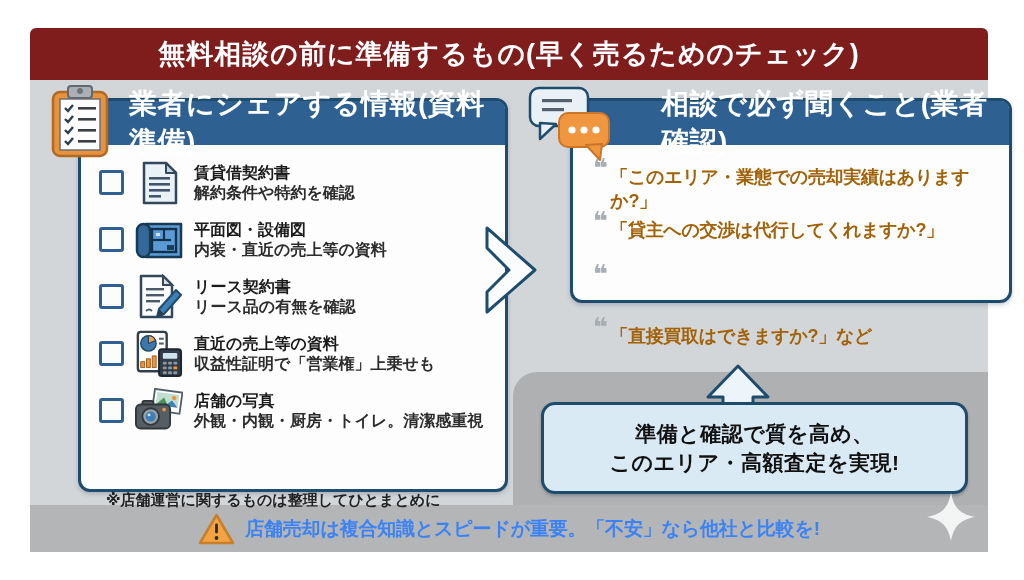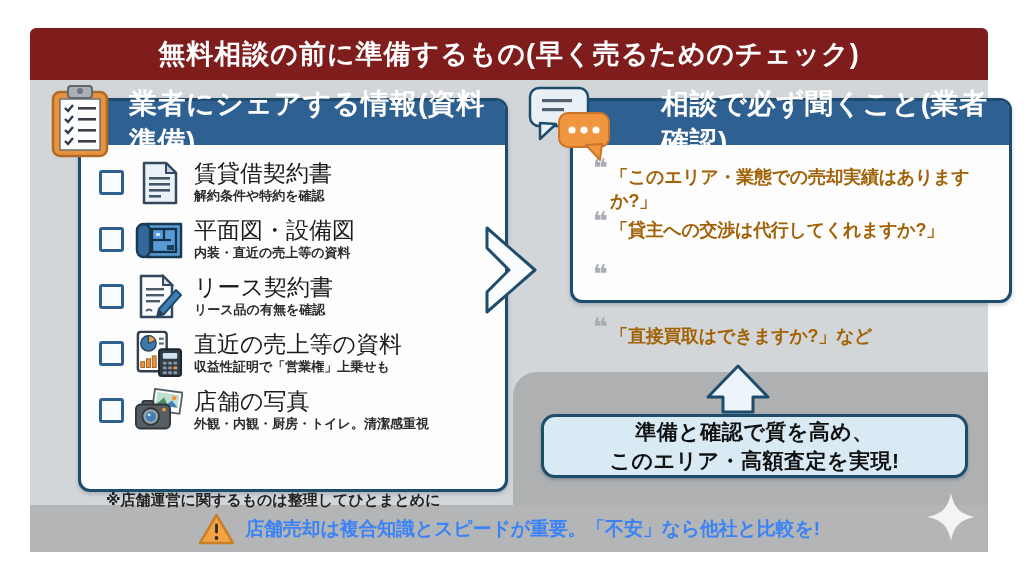--- a/index.html
+++ b/index.html
@@ -27,32 +27,32 @@
 
   .right-card{left:541px;top:98px;width:442px;height:205px;margin-left:29px;}
   .right-card .card-head{justify-content:center;padding-left:88px;}
 
   
   .checklist{position:absolute;left:0;top:44px;right:0;padding:9px 8px 0 14px;}
   .chk-row{display:flex;align-items:center;height:57px;gap:11px;}
   .chk-box{width:25px;height:25px;border:3px solid #2e6191;border-radius:3px;background:#fbfcfd;flex:0 0 auto;margin-left:4px;}
   .chk-icon{width:48px;height:48px;flex:0 0 auto;display:flex;align-items:center;justify-content:center;}
   .chk-text{line-height:1.12;}
-  .chk-title{font-size:23px;font-weight:400;color:#1b1b1b;}
-  .chk-sub{font-size:13px;font-weight:700;color:#2c2c2c;margin-top:2px;}
+  .chk-title{font-size:16px;font-weight:700;color:#1b1b1b;}
+  .chk-sub{font-size:16px;font-weight:700;color:#2c2c2c;margin-top:2px;}
   .left-note{position:absolute;left:25px;top:346px;font-size:15px;font-weight:700;color:#222;}
 
   
   .quotes{position:absolute;left:0;top:44px;right:0;padding:12px 10px 0 20px;}
   .q-row{display:flex;align-items:flex-start;height:53px;}
   .q-mark{font-size:26px;font-weight:700;color:#a9aeb4;line-height:1;margin:-2px 2px 0 0;flex:0 0 auto;}
   .q-text{font-size:18px;font-weight:700;color:#a16207;margin-top:8px;letter-spacing:-.3px;}
 
   
-  .result-box{position:absolute;left:541px;top:414px;width:427px;height:64px;background:#d9eaf5;
+  .result-box{position:absolute;left:541px;top:402px;width:427px;height:92px;background:#d9eaf5;
     border:3px solid #1e4c6d;border-radius:14px;display:flex;flex-direction:column;
     align-items:center;justify-content:center;box-shadow:0 2px 3px rgba(40,60,80,.3);}
   .result-box span{font-size:21px;font-weight:700;color:#111;line-height:1.4;letter-spacing:.5px;}
 
   
   .footer-row{position:absolute;left:30px;top:508px;width:958px;height:42px;display:flex;
     align-items:center;justify-content:center;gap:10px;}
   .footer-row .txt{font-size:19px;font-weight:700;color:#3b82f6;letter-spacing:-.2px;}
 
   .abs{position:absolute;}

